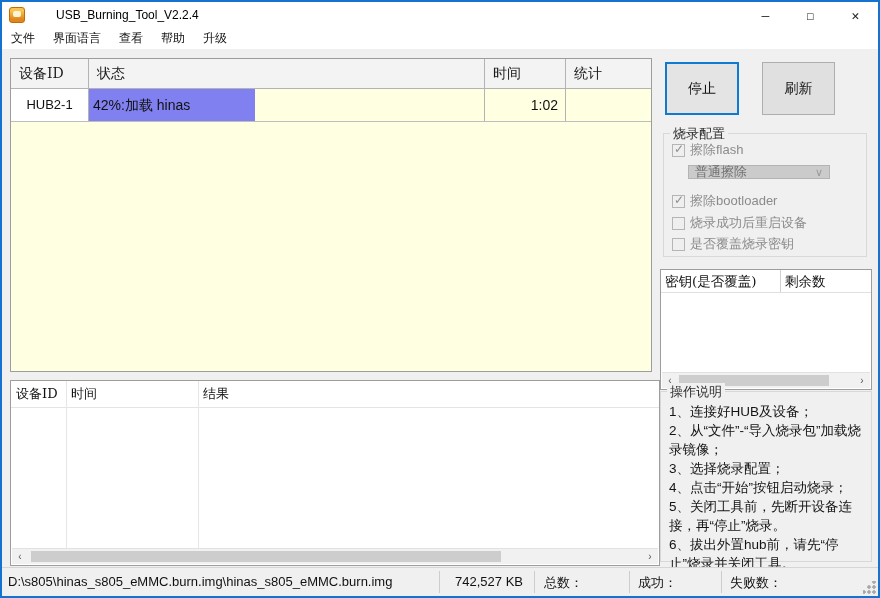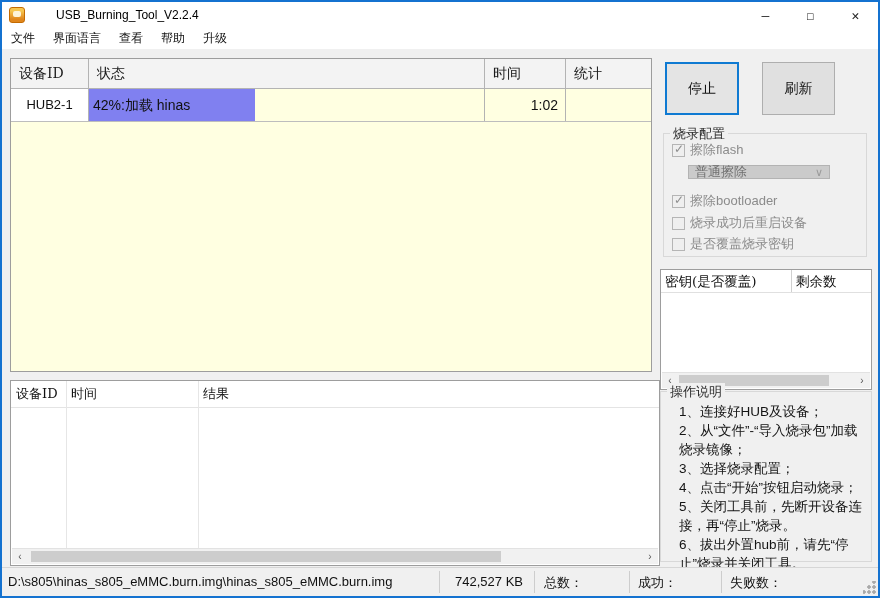--- a/index.html
+++ b/index.html
@@ -68,33 +68,33 @@
               background:#cbcbcb; border:1px solid #b3b3b3; color:#6f6f6f; font-size:13px;
               display:flex; align-items:center; padding-left:6px; }
   .cfg-select .chev { margin-left:auto; margin-right:6px; color:#9a9a9a; font-size:11px; }
 
   
   .key-table { position:absolute; left:658px; top:267px; width:212px; height:121px;
                border:1px solid #9d9d9d; background:#fff; }
   .kt-header { display:flex; height:23px; border-bottom:1px solid #e0e0e0; }
   .kt-hcell { font-family:"DejaVu Serif", serif; font-size:13.5px; line-height:22px;
               padding-left:4px; }
-  .kt-c1 { width:131px; border-right:1px solid #d0d0d0; }
+  .kt-c1 { width:120px; border-right:1px solid #d0d0d0; }
   .kt-c2 { flex:1; }
 
   
   .hscroll { position:absolute; left:1px; right:1px; bottom:1px; height:16px; background:#f1f1f1;
              border-top:1px solid #e2e2e2; }
   .hs-arrow { position:absolute; top:0; width:16px; height:15px; color:#555; font-size:10px;
               display:flex; align-items:center; justify-content:center; }
   .hs-left { left:0; } .hs-right { right:0; }
   .hs-thumb { position:absolute; top:2px; height:11px; background:#cdcdcd; }
 
   
-  .instructions { left:658px; top:389px; width:212px; height:171px;padding-left:10px; }
+  .instructions { left:658px; top:389px; width:212px; height:171px; }
   .inst-body { padding:10px 4px 0 8px; font-size:13.5px; line-height:19px; color:#141414; }
 
   
   .result-table { position:absolute; left:8px; top:378px; width:650px; height:186px;
                   border:1px solid #9d9d9d; background:#fff; }
   .rt-header { display:flex; height:27px; border-bottom:1px solid #e4e4e4; }
   .rt-hcell { font-family:"DejaVu Serif", serif; font-size:13px; line-height:26px;
               padding-left:5px; }
   .rt-c1 { width:55px; } .rt-c2 { width:132px; } .rt-c3 { flex:1; }
   .rt-colline { position:absolute; top:0; bottom:17px; width:1px; background:#e6e6e6; }

